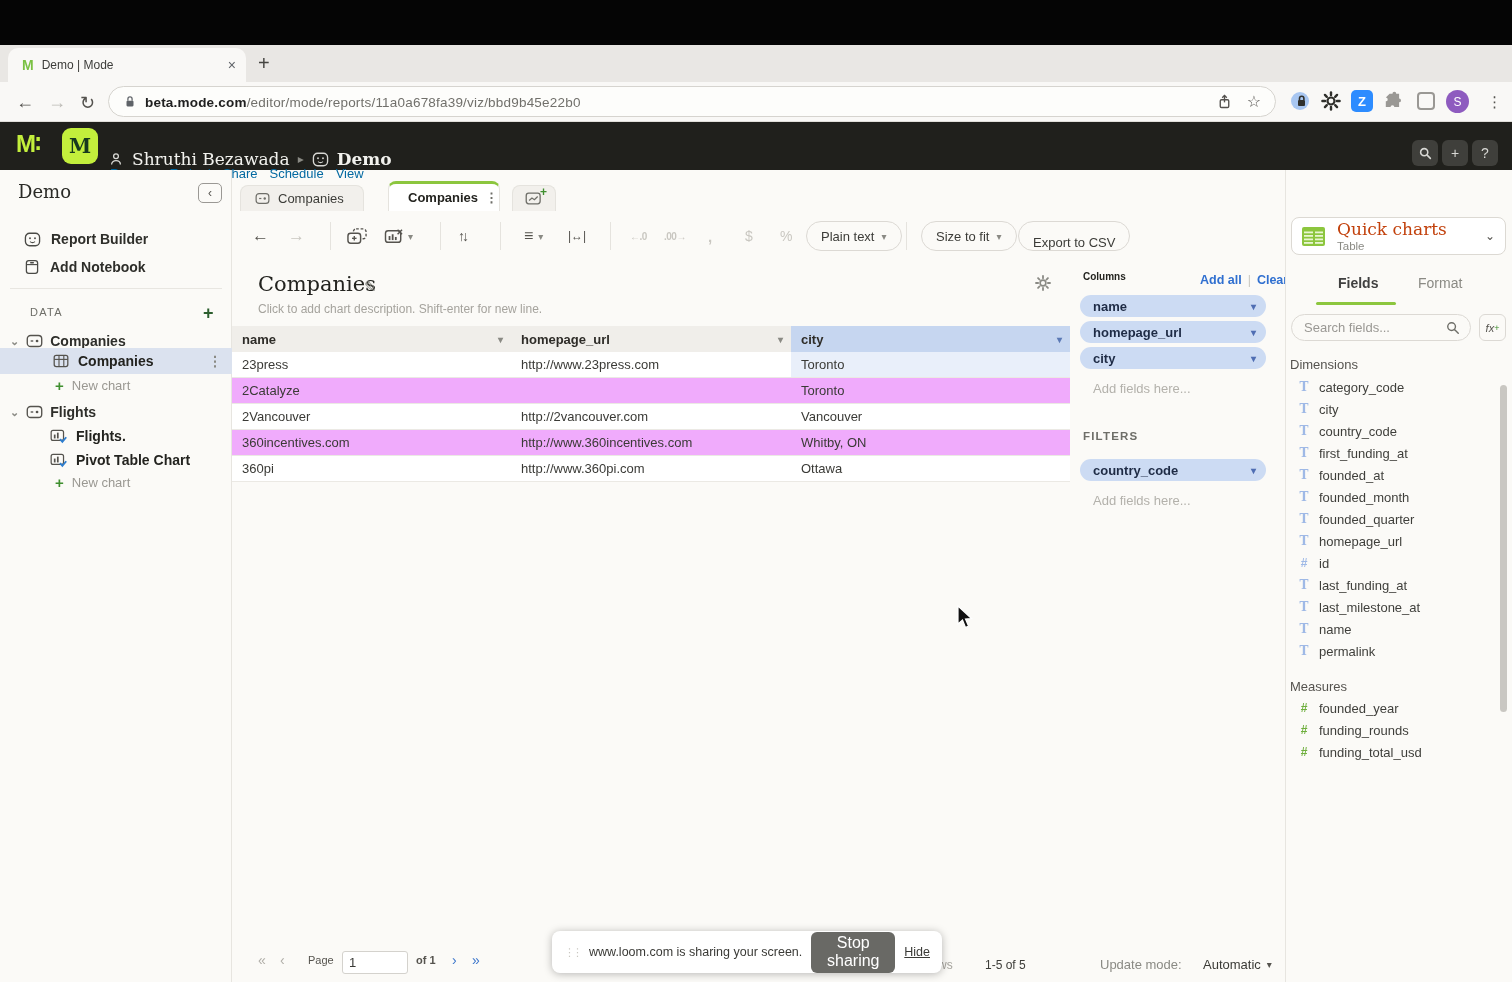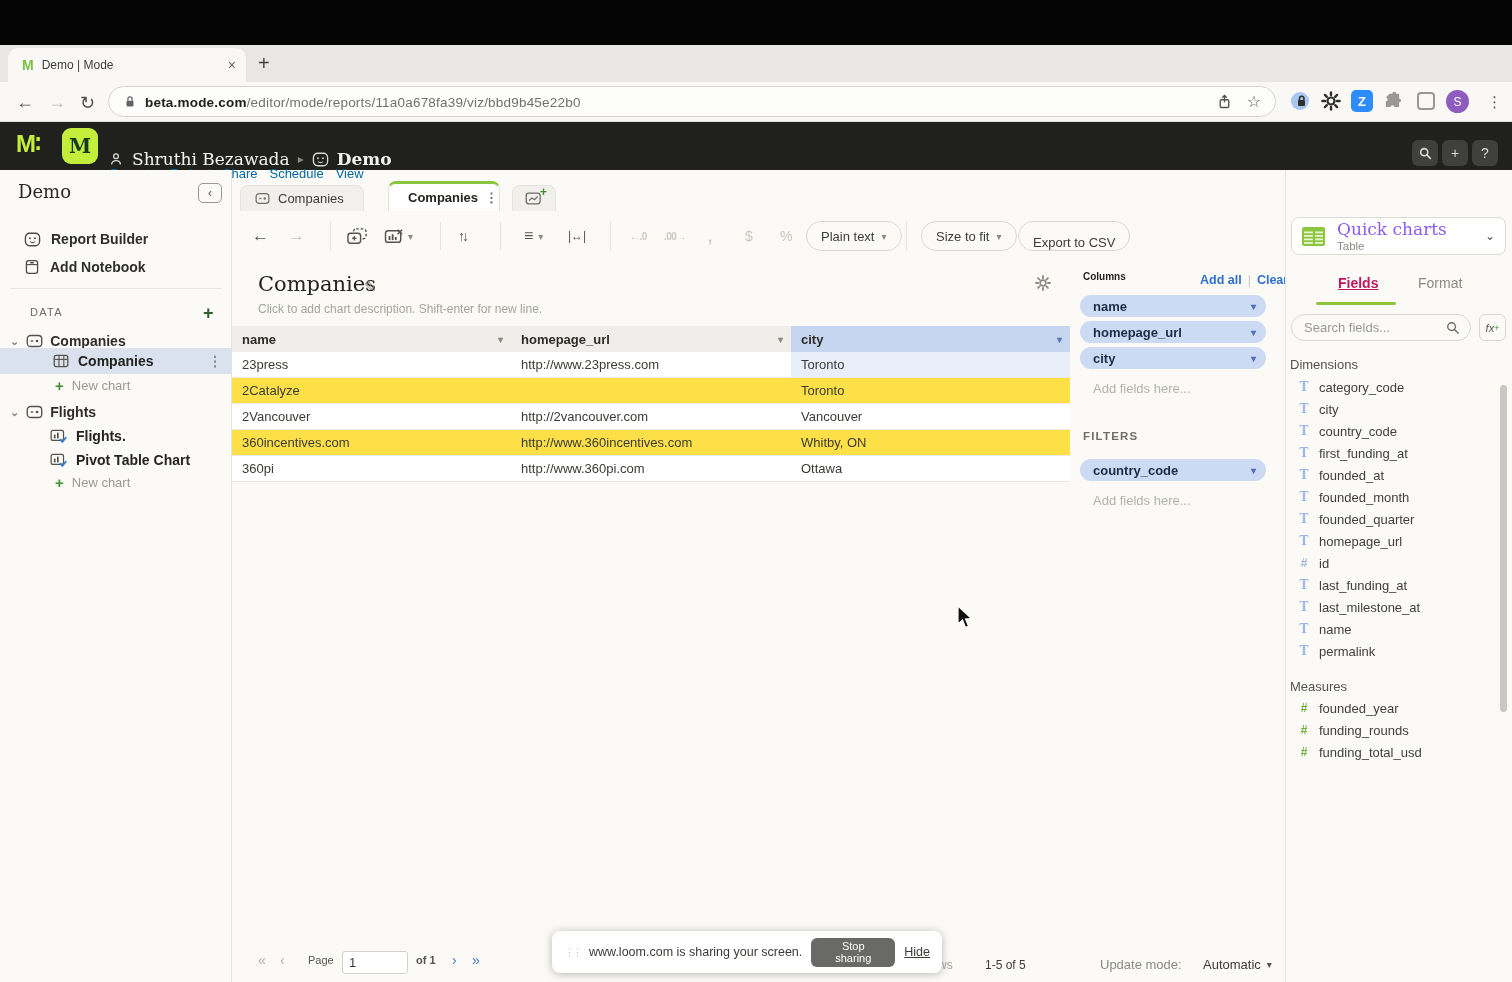--- a/index.html
+++ b/index.html
@@ -72,21 +72,21 @@
   .pencil { left:364px; top:278px; color:#8a8a84; font-size:15px; }
   .viz-desc { left:258px; top:302px; font-size:12px; color:#a5a39d; }
   .gear-btn { left:1034px; top:274px; color:#8a8a84; }
 
   .vtable { left:232px; top:326px; width:838px; display:grid; grid-template-columns:279px 280px 279px; font-size:13px; }
   .th { height:26px; background:#f0eeea; display:flex; align-items:center; padding:0 8px 0 10px; font-weight:bold; color:#2e2c28; position:relative; }
   .th.city { background:#c6d6f0; }
   .th .hdr-caret { position:absolute; right:8px; color:#8a8a84; font-size:10px; }
   .th.city .hdr-caret { color:#5b79b5; }
   .td { height:26px; display:flex; align-items:center; padding-left:10px; color:#3a3a36; border-bottom:1px solid #ebe9e4; background:#fff; }
-  .td.alt { background:#fde047; }
+  .td.alt { background:#f0abfc; }
   .td.citysel { background:#e9effa; }
 
   
   .pag { top:952px; font-size:14px; color:#b0aea8; }
   .pag.on { color:#3d77cc; }
   .pag-label { top:954px; font-size:11px; color:#55534e; }
   .pag-input { left:342px; top:951px; width:66px; height:23px; border:1px solid #d4d2cd; border-radius:3px; background:#fff; font-size:13px; padding-left:6px; color:#3a3a36; font-family:"Liberation Sans",sans-serif; }
   .rows-status-l { left:878px; top:958px; font-size:12px; color:#a5a39d; }
   .rows-status-v { left:985px; top:958px; font-size:12px; color:#3c3c38; }
   .upd-label { left:1100px; top:957px; font-size:13px; color:#8a8a84; }
@@ -98,44 +98,44 @@
   .cp-link { color:#2f6fd0; font-weight:bold; }
   .cp-lsep { color:#c9c7c1; }
   .pill { left:1080px; width:186px; height:22px; background:#ccdbf3; border-radius:12px; display:flex; align-items:center; padding:0 10px 0 13px; font-size:13px; font-weight:bold; color:#1e2b45; }
   .pill .pc { margin-left:auto; color:#4f6eb3; font-size:10px; }
   .addfields { left:1093px; font-size:13px; color:#b3b1ab; }
   .filters-title { left:1083px; top:430px; font-size:11.5px; font-weight:bold; letter-spacing:1.2px; color:#6e6e68; }
 
   
   .fpanel { left:1285px; top:170px; width:227px; height:812px; background:#fbfaf7; border-left:1px solid #e7e5e0; }
   .qc-box { left:1291px; top:217px; width:215px; height:38px; background:#fff; border:1px solid #dcd9d3; border-radius:8px; display:flex; align-items:center; padding:0 10px 0 9px; gap:11px; }
-  .qc-title { font-size:17px; color:#8b5cf6; line-height:1; }
+  .qc-title { font-size:17px; color:#c2410c; line-height:1; }
   .qc-sub { font-size:11.5px; color:#8a8a84; margin-top:2px; }
   .qc-caret { margin-left:auto; color:#55534e; font-size:12px; }
   .ftab { top:275px; font-size:14px; }
-  .ftab.on { font-weight:bold; color:#be185d;text-decoration:underline; }
+  .ftab.on { font-weight:bold; color:#404040; }
   .ftab.off { color:#8a8a84; }
   .ftab-underline { left:1316px; top:302px; width:80px; height:3px; background:#8cc63e; border-radius:2px; }
   .fsearch { left:1291px; top:314px; width:180px; height:27px; border:1px solid #dcd9d4; border-radius:14px; background:#fbfaf7; display:flex; align-items:center; padding:0 10px 0 12px; font-size:13px; color:#9a9894; }
   .fx-btn { left:1479px; top:314px; width:27px; height:27px; border:1px solid #dcd9d4; border-radius:6px; background:#fbfaf7; display:flex; align-items:center; justify-content:center; font-size:11px; font-style:italic; color:#55534e; }
   .fx-btn sup { color:#3f8f2f; font-style:normal; font-size:9px; }
   .fgroup-title { font-size:13px; color:#55534f; }
   .flist { left:1298px; width:200px; display:flex; flex-direction:column; }
   .fitem { height:22px; display:flex; align-items:center; gap:9px; }
   .ficon { width:12px; text-align:center; font-size:12px; font-weight:bold; font-family:"DejaVu Serif",serif; }
   .ficon.dim { color:#9fb9e6; }
   .ficon.meas { color:#6faf3e; font-family:"Liberation Sans",sans-serif; }
   .flabel { font-size:13px; color:#3f3f3b; }
   .fscroll { left:1500px; top:385px; width:7px; height:327px; background:#c9c7c2; border-radius:4px; }
 
   
   .loom { left:552px; top:931px; width:390px; height:42px; background:#fff; border-radius:8px; box-shadow:0 1px 8px rgba(0,0,0,.28); display:flex; align-items:center; padding:0 12px; gap:9px; z-index:40; }
   .loom-grip { color:#c9c7c1; font-size:11px; letter-spacing:-3px; }
   .loom-msg { font-size:12.5px; color:#3a3a36; white-space:nowrap; }
-  .loom-stop { background:#696965; color:#fff; border:none; border-radius:6px; height:29px; padding:0 13px; font-size:11px; font-family:"Liberation Sans",sans-serif; }
+  .loom-stop { background:#696965; color:#fff; border:none; border-radius:6px; height:41px; padding:0 13px; font-size:16px; font-family:"Liberation Sans",sans-serif; }
   .loom-hide { font-size:12.5px; color:#3a3a36; text-decoration:underline; }
 
   .cursor { left:956px; top:605px; z-index:60; }
   svg { display:block; }
 </style>
 </head>
 <body>
 
 <div id="screen">
 

